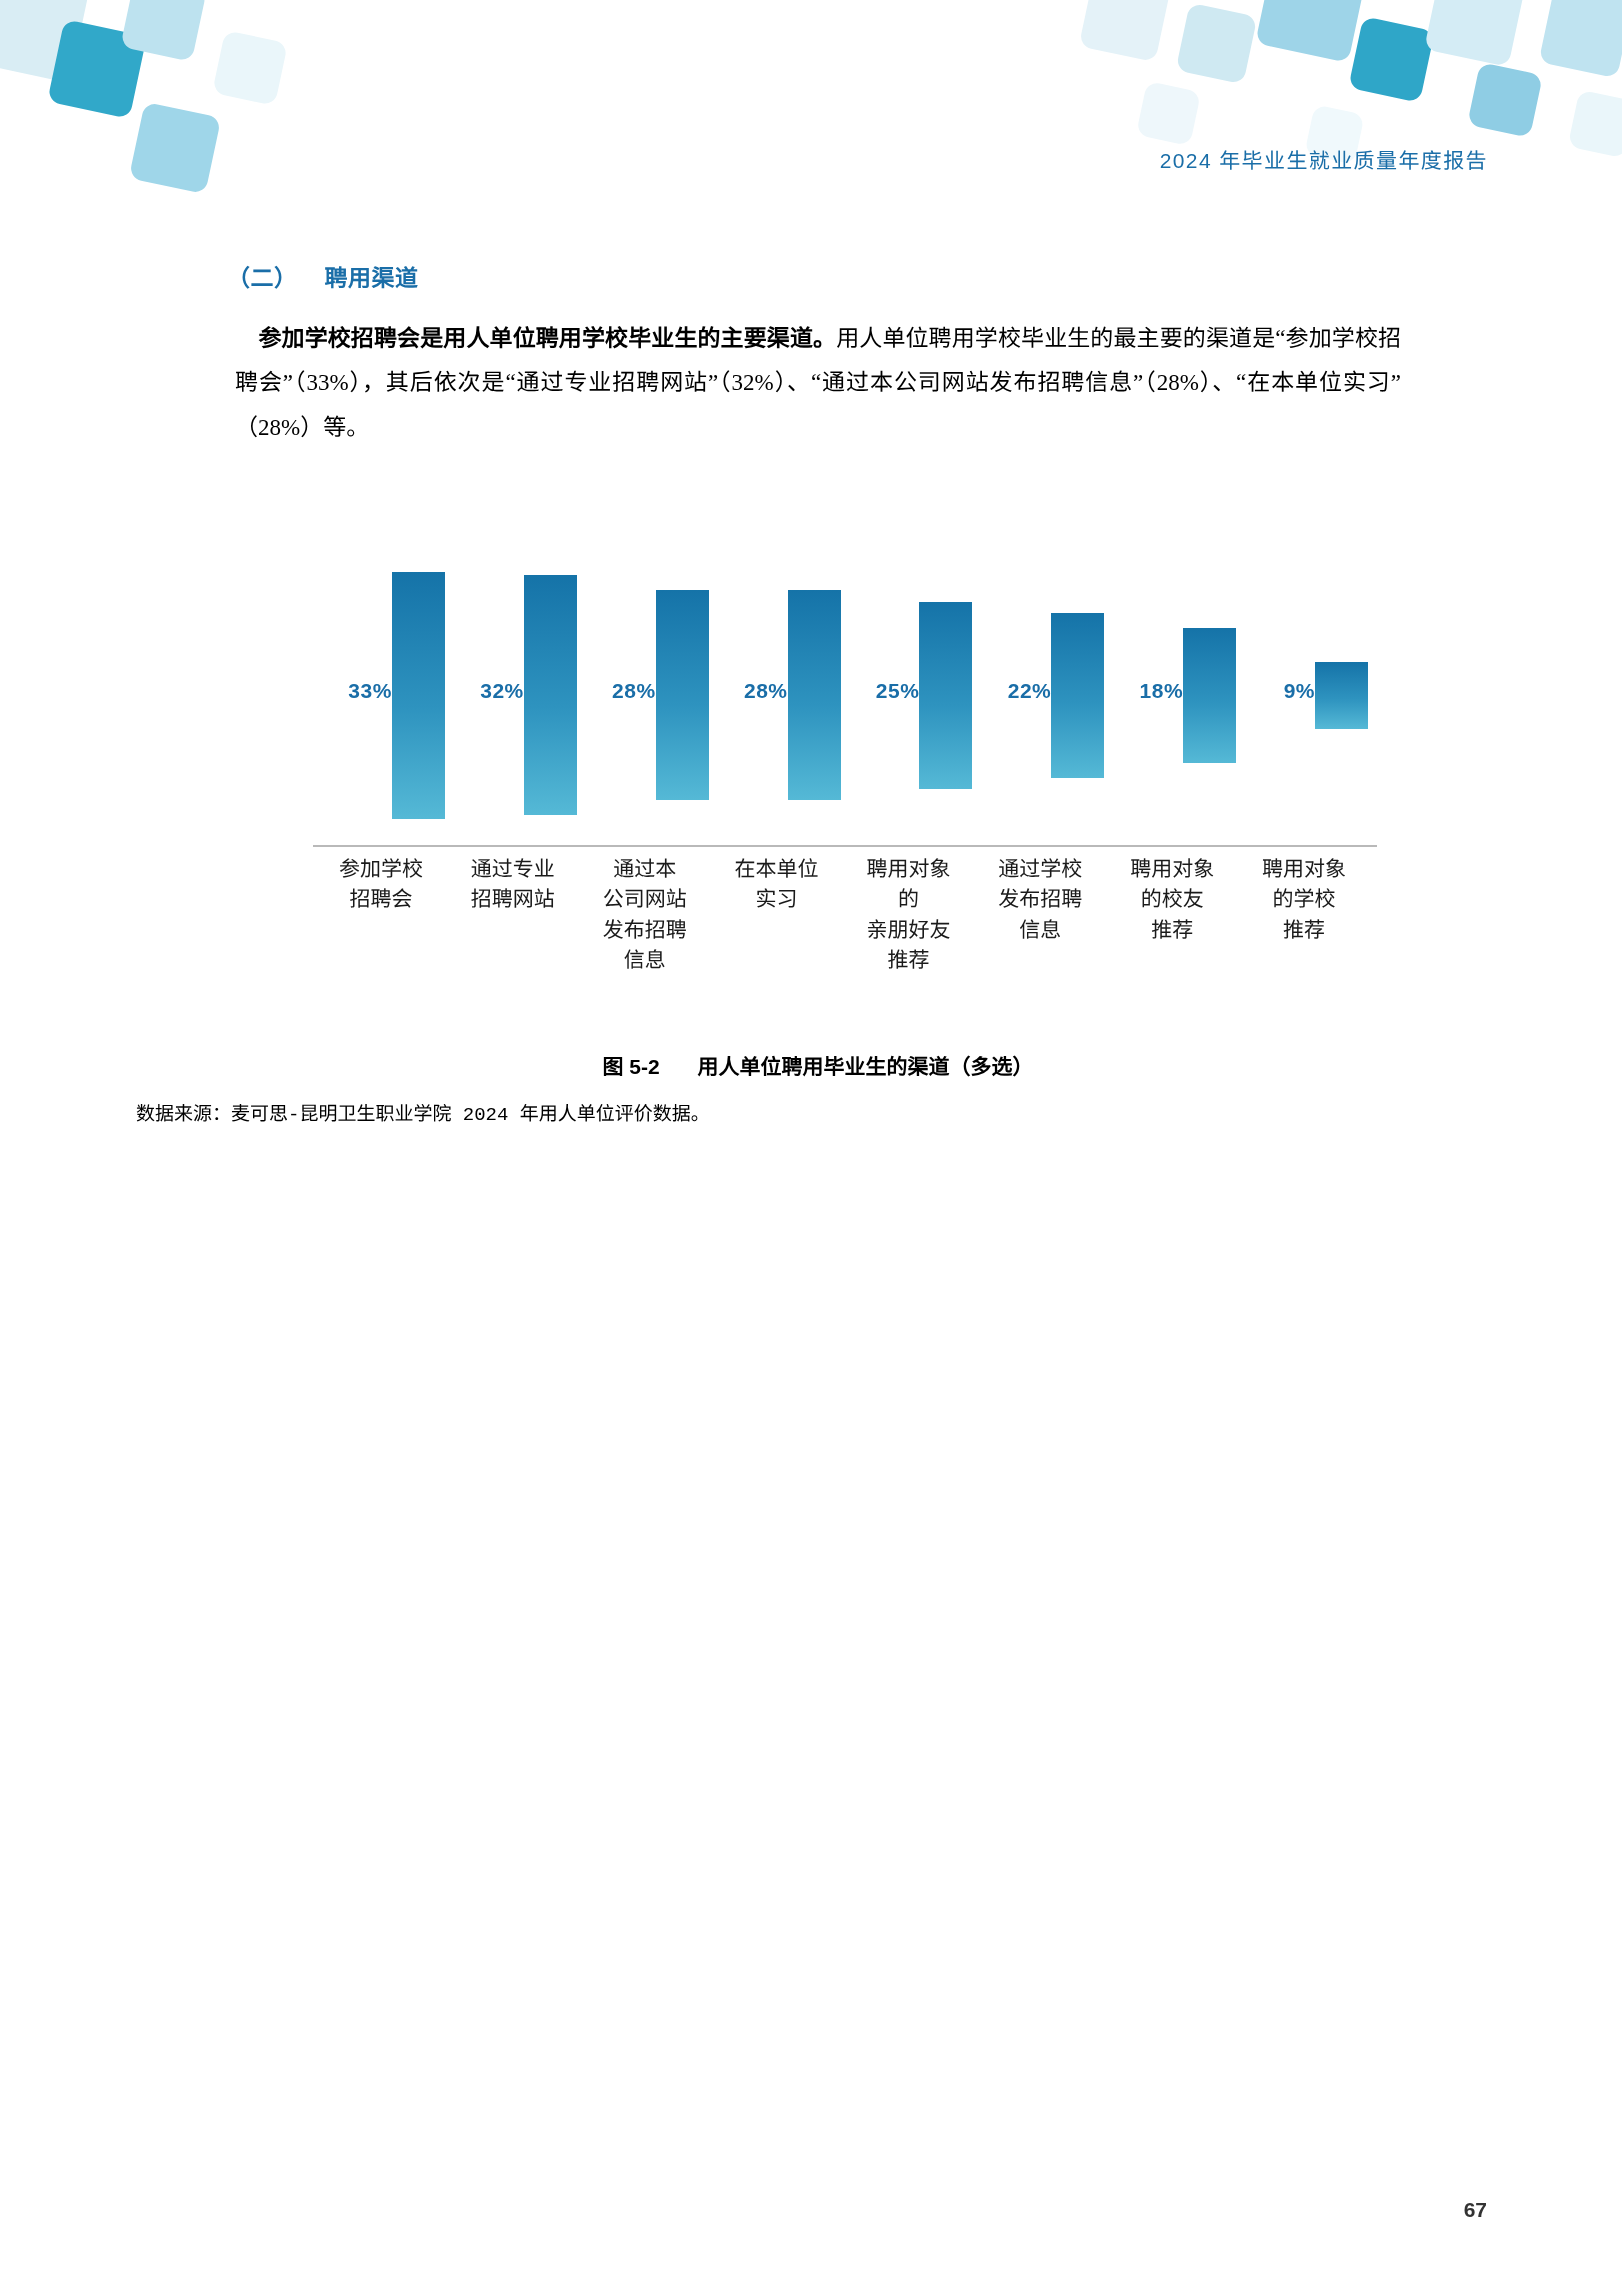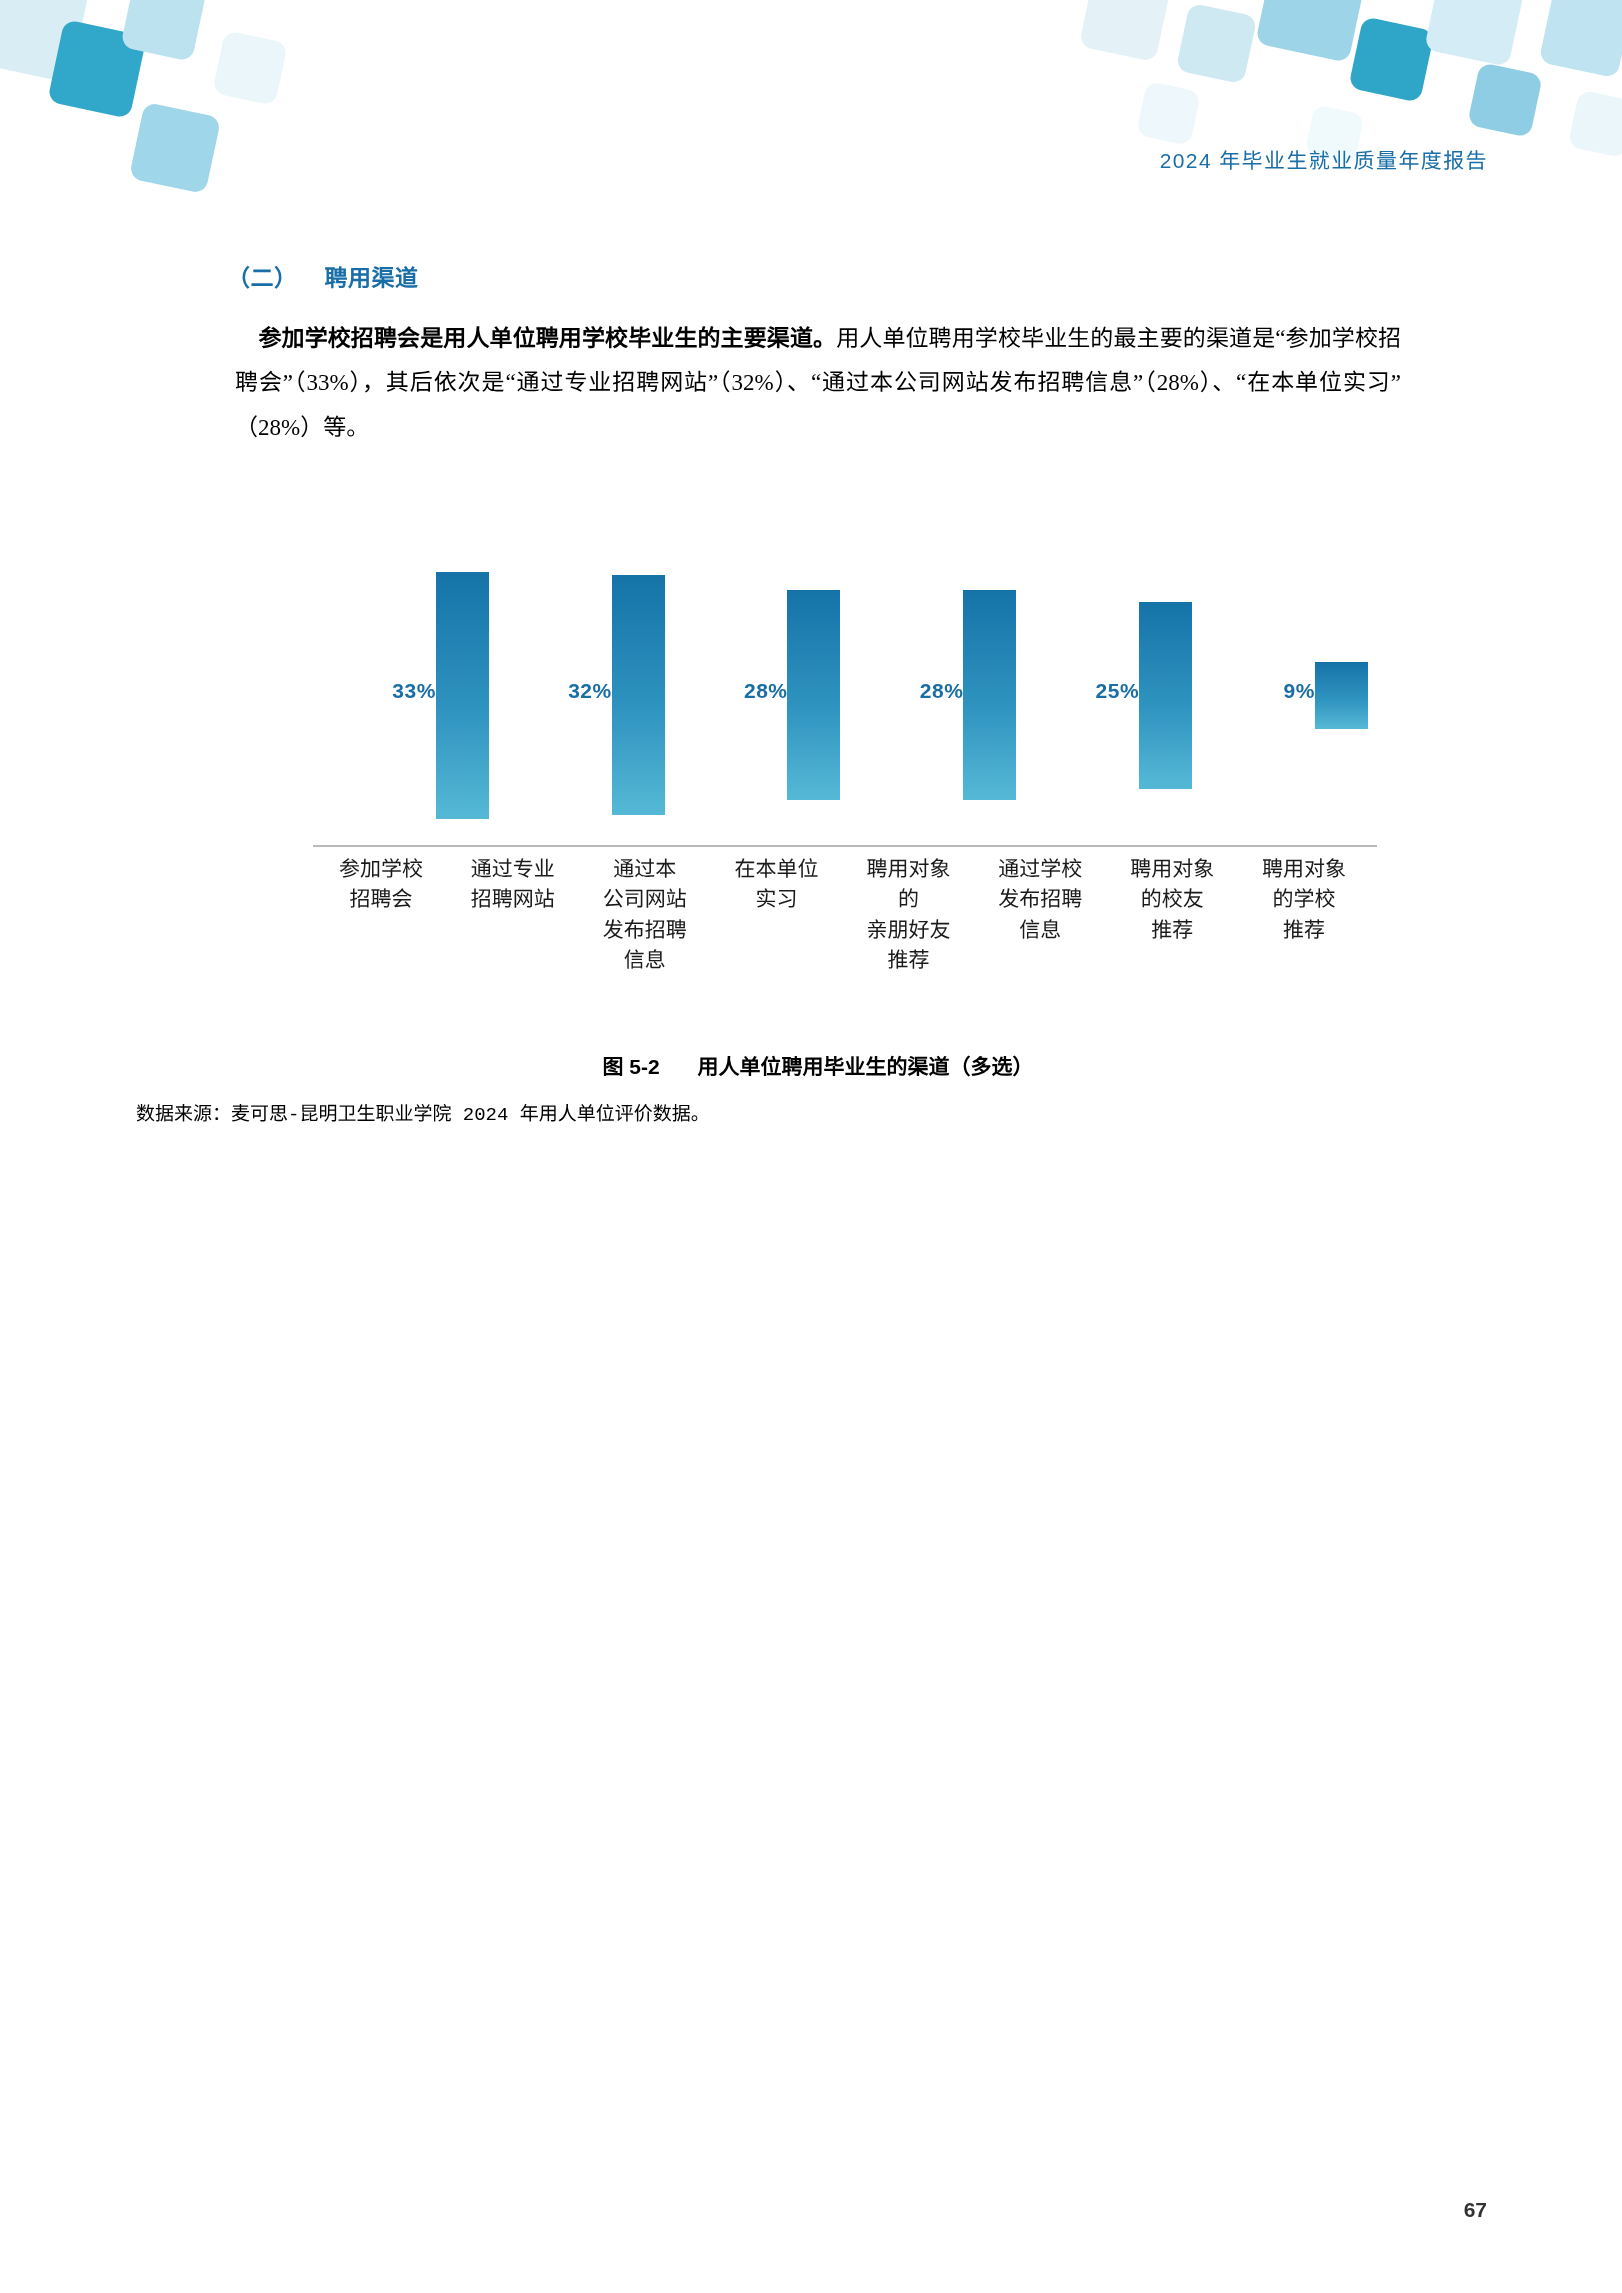--- a/index.html
+++ b/index.html
@@ -223,20 +223,28 @@
         </div>
         <div class="bar-slot">
           <div class="bar-value">28%</div>
           <div class="bar" style="height: 210px;"></div>
         </div>
         <div class="bar-slot">
           <div class="bar-value">25%</div>
           <div class="bar" style="height: 187px;"></div>
         </div>
         <div class="bar-slot">
+          <div class="bar-value">22%</div>
+          <div class="bar" style="height: 165px;"></div>
+        </div>
+        <div class="bar-slot">
+          <div class="bar-value">18%</div>
+          <div class="bar" style="height: 135px;"></div>
+        </div>
+        <div class="bar-slot">
           <div class="bar-value">9%</div>
           <div class="bar" style="height: 67px;"></div>
         </div>
       </div>
   </div>
   <div class="axis-line"></div>
   <div class="labels" id="labels">
       <div class="label-slot">
         <div>参加学校</div>
         <div>招聘会</div>

